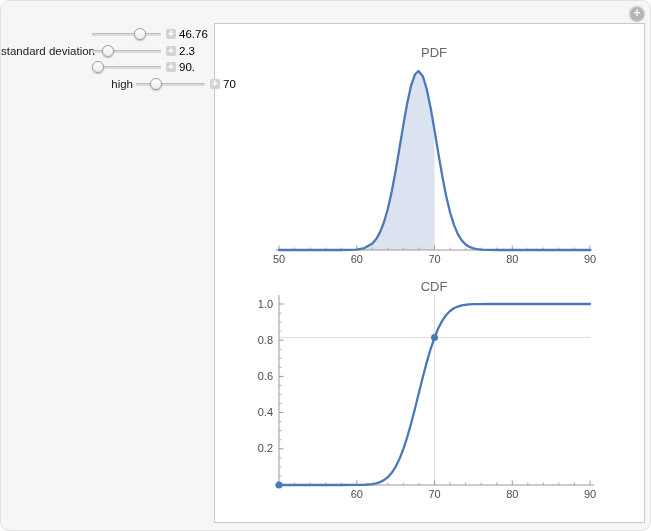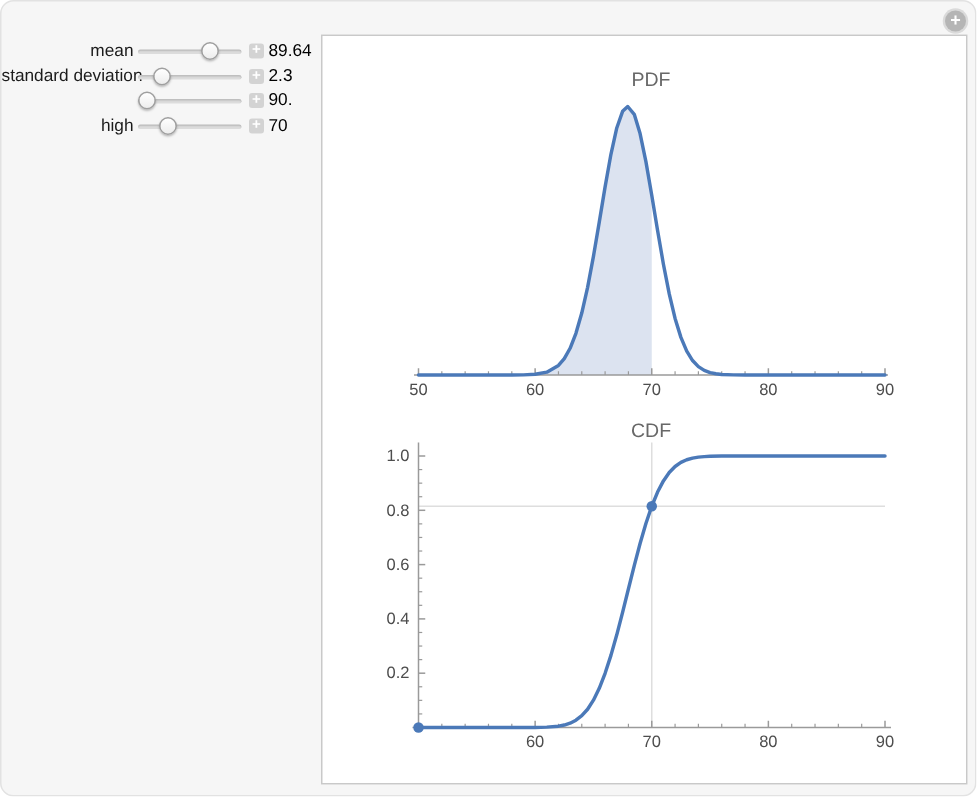--- a/index.html
+++ b/index.html
@@ -46,43 +46,42 @@
 </head>
 <body>
 
 <div class="stage">
   <div class="panel"></div>
   <div class="corner-btn">
     <span>+</span>
   </div>
   <div id="sliders">
       <div class="srow" style="top: 25px;">
-        <span class="slabel">mean</span>
         <span class="strack">
           <span class="sthumb" style="left: 70%;"></span>
         </span>
         <span class="splus">+</span>
-        <span class="svalue">89.64</span>
+        <span class="svalue">46.76</span>
       </div>
       <div class="srow" style="top: 42px;">
         <span class="slabel">standard deviation</span>
         <span class="strack">
           <span class="sthumb" style="left: 23%;"></span>
         </span>
         <span class="splus">+</span>
         <span class="svalue">2.3</span>
       </div>
       <div class="srow" style="top: 58px;">
         <span class="strack">
           <span class="sthumb" style="left: 9%;"></span>
         </span>
         <span class="splus">+</span>
         <span class="svalue">90.</span>
       </div>
-      <div class="srow" style="top: 75px;">
+      <div class="srow" style="top: 75px; margin-left: 44px;">
         <span class="slabel">high</span>
         <span class="strack">
           <span class="sthumb" style="left: 29%;"></span>
         </span>
         <span class="splus">+</span>
         <span class="svalue">70</span>
       </div>
     </div>
   <svg id="pdf-svg" class="chart-svg" width="375" height="235" style="left: 250px; top: 38px;">
       <path d="M28.00 211 L28.00 211.00 L59.10 211.00 L74.65 211.00 L82.43 210.99 L90.20 210.98 L97.98 210.91 L105.75 210.54 L113.53 209.11 L121.30 204.62 L125.19 200.08 L129.07 193.18 L132.96 183.22 L136.85 169.72 L140.74 152.54 L144.63 131.90 L148.51 109.06 L152.40 85.58 L156.29 63.86 L160.18 46.33 L164.06 35.24 L167.48 32.00 L171.84 37.22 L175.72 50.04 L179.61 68.78 L183.50 91.14 L183.50 211 Z" fill="#dce3f0" stroke="none"></path>

